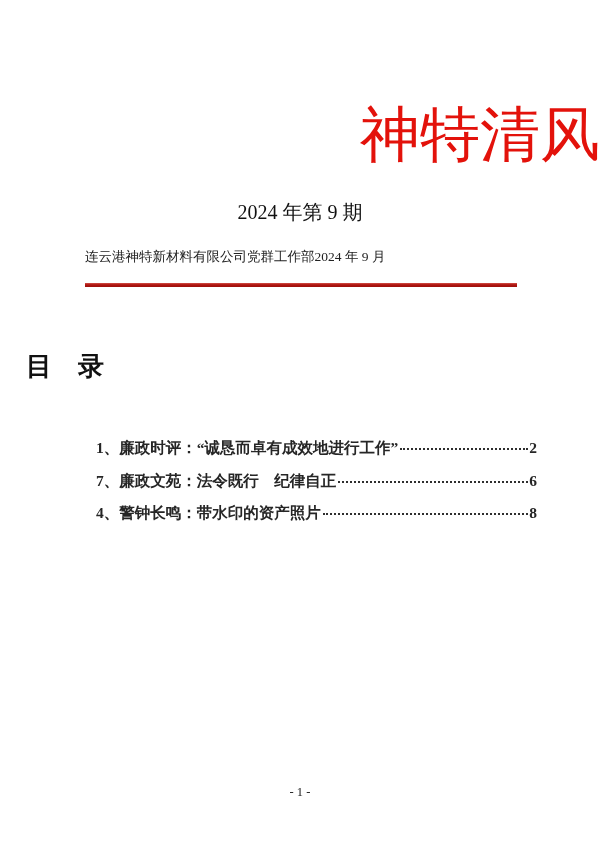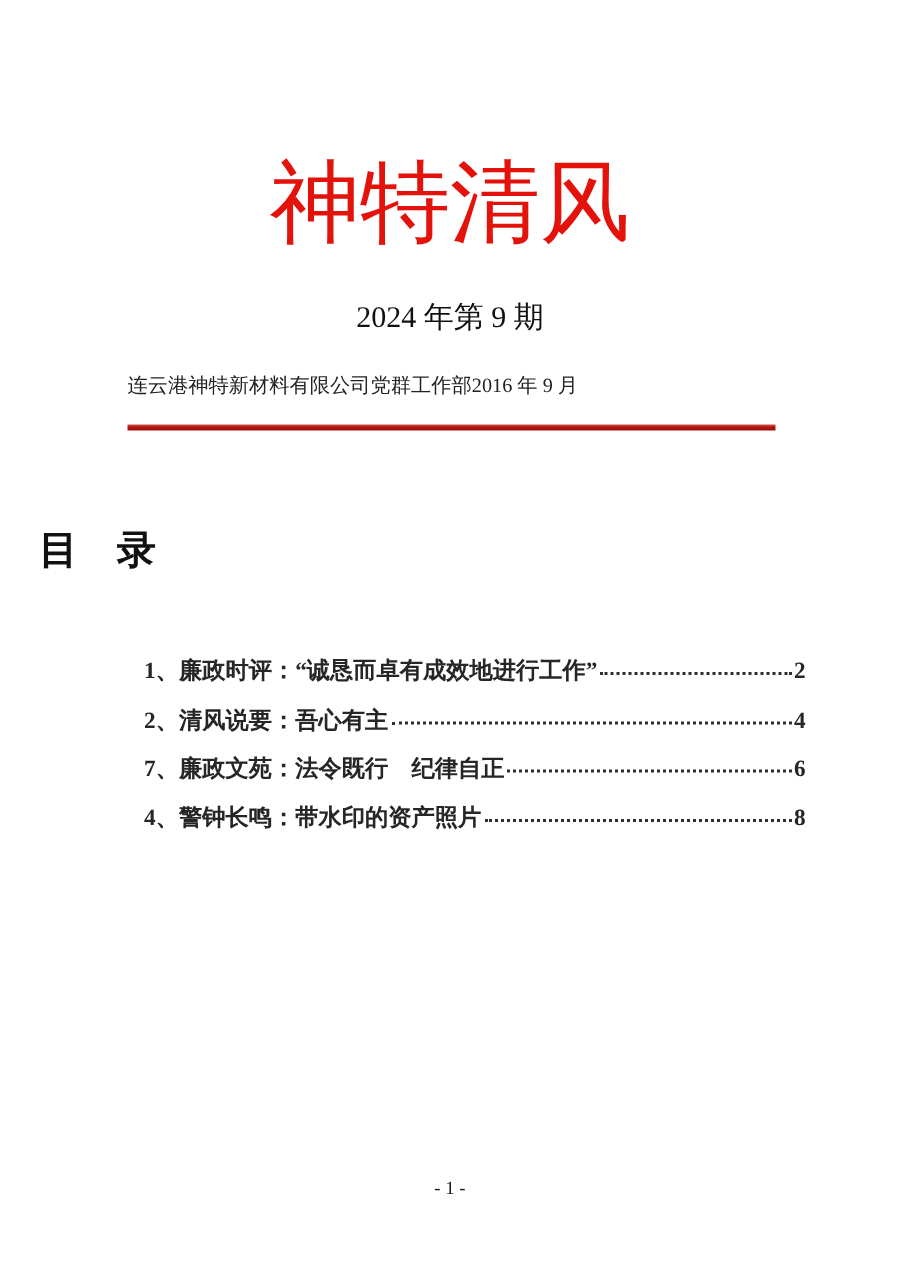--- a/index.html
+++ b/index.html
@@ -14,21 +14,21 @@
     background: #ffffff;
     font-family: "Liberation Serif", "DejaVu Serif", serif;
     color: #1f1f1f;
     overflow: hidden;
   }
   .masthead-title {
     position: absolute;
     top: 98px;
     left: 0;
     width: 100%;
-    text-align: center;
+    text-align: right;
     font-size: 60px;
     line-height: 74px;
     font-weight: 500;
     color: #e3120b;
     letter-spacing: 0px;
     white-space: nowrap;
   }
   .issue-line {
     position: absolute;
     top: 202px;
@@ -125,37 +125,32 @@
 <body>
 
 <div class="page">
 
   <div class="masthead-title">神特清风</div>
 
   <div class="issue-line">2024 年第 9 期</div>
 
   <div class="info-row">
     <span>连云港神特新材料有限公司党群工作部</span>
-    <span>2016 年 9 月</span>
+    <span>2024 年 9 月</span>
   </div>
 
   <div class="red-rule"></div>
 
   <div class="toc-heading">目　录</div>
 
   <ul class="toc-list">
     <li class="toc-item">
       <span class="toc-label">1、廉政时评：“诚恳而卓有成效地进行工作”</span>
       <span class="toc-leader"></span>
       <span class="toc-page">2</span>
-    </li>
-    <li class="toc-item">
-      <span class="toc-label">2、清风说要：吾心有主</span>
-      <span class="toc-leader"></span>
-      <span class="toc-page">4</span>
     </li>
     <li class="toc-item">
       <span class="toc-label">7、廉政文苑：法令既行　纪律自正</span>
       <span class="toc-leader"></span>
       <span class="toc-page">6</span>
     </li>
     <li class="toc-item">
       <span class="toc-label">4、警钟长鸣：带水印的资产照片</span>
       <span class="toc-leader"></span>
       <span class="toc-page">8</span>

